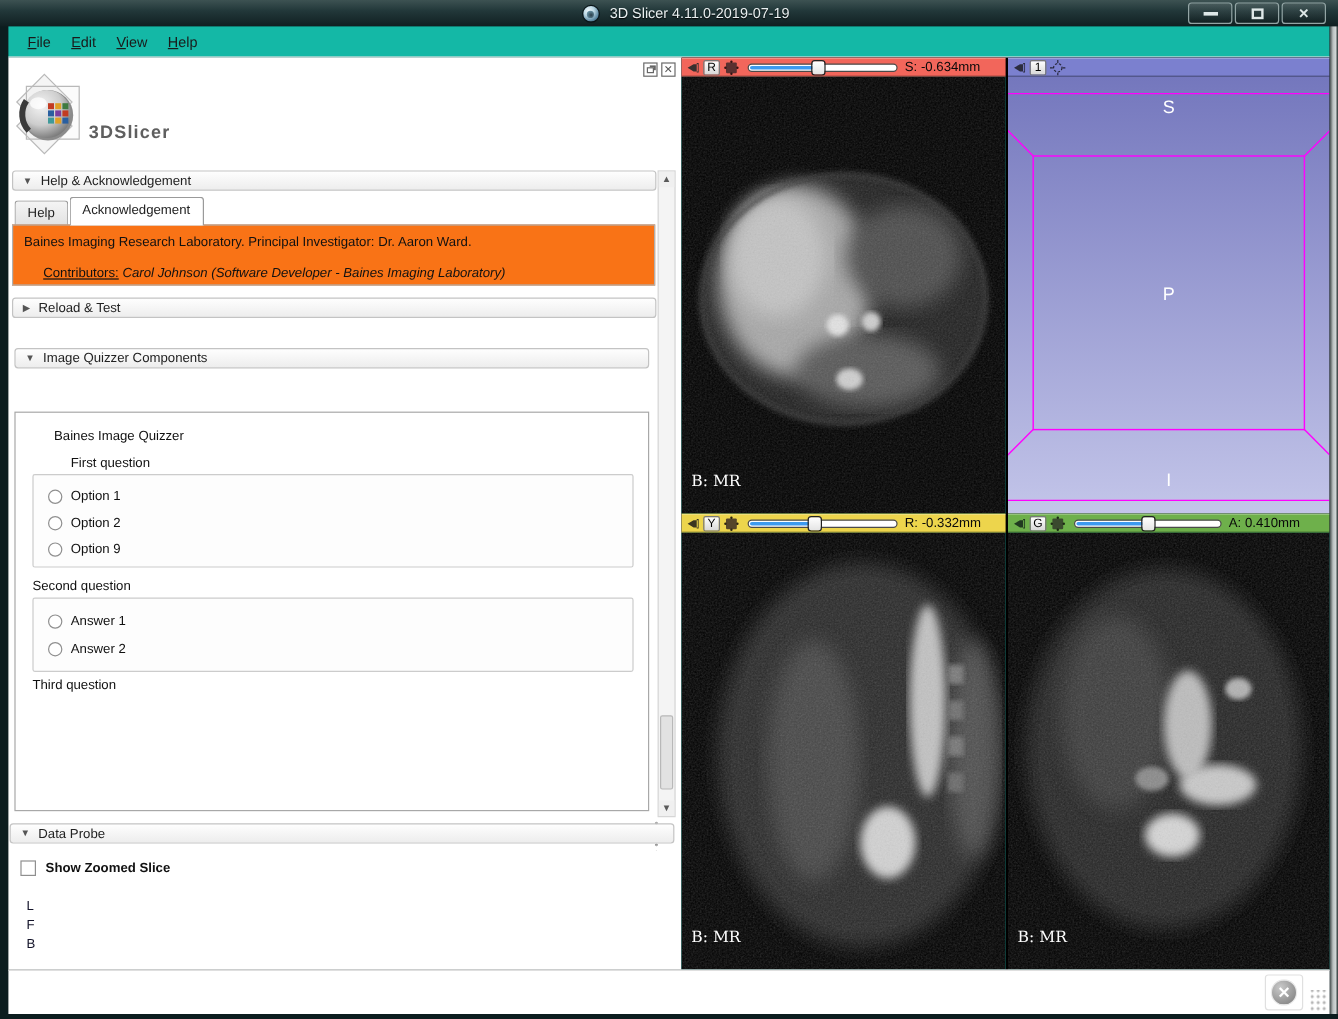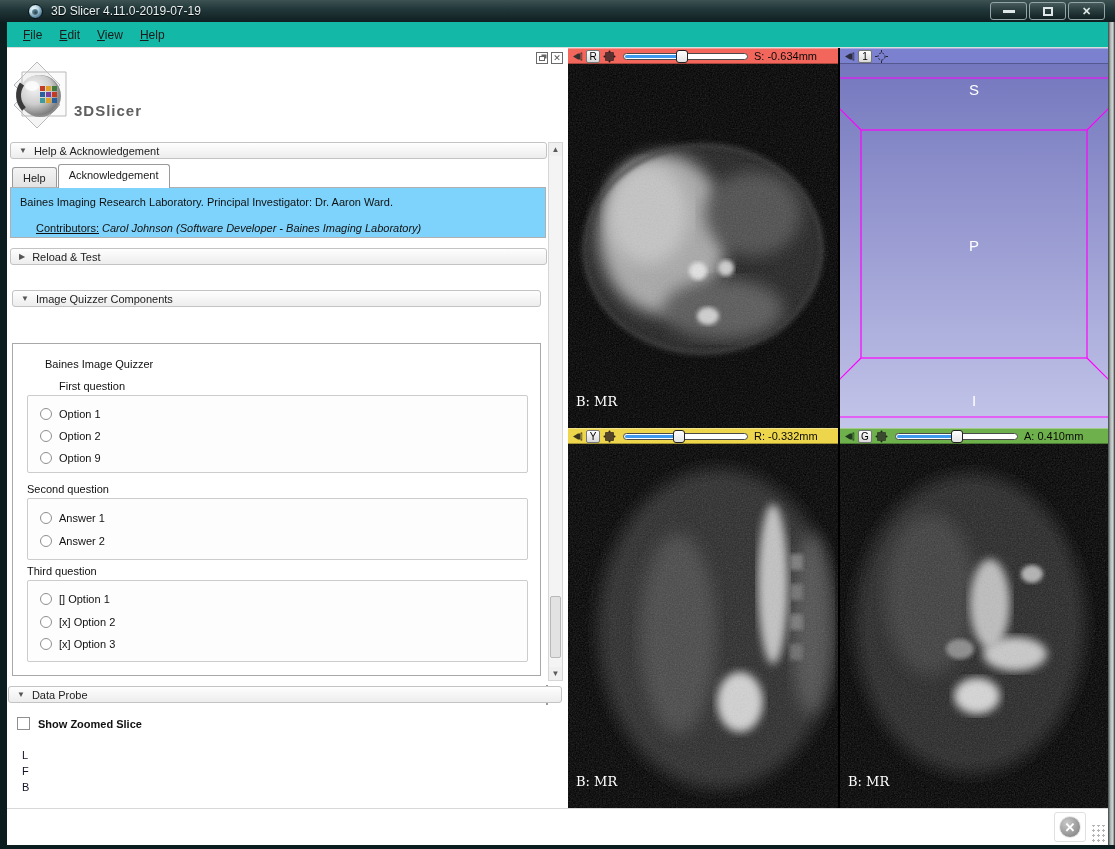--- a/index.html
+++ b/index.html
@@ -7,21 +7,21 @@
     --threed-bar:#7b80cf; --magenta:#ff00ff; --slider-fill:#3d9aef;
     --bg3d-top:#7477bd; --bg3d-bottom:#c3c5e9;
   }
   *{margin:0;padding:0;box-sizing:border-box;}
   html,body{width:1115px;height:849px;}
   body{position:relative;background:#0c1d1f;font-family:"Liberation Sans",sans-serif;overflow:hidden;}
 
   
   .titlebar{position:absolute;left:0;top:0;width:1115px;height:22px;
     background:linear-gradient(to bottom,#3d5252 0%,#22383a 40%,#101f21 100%);
-    display:flex;align-items:center;}
+    display:flex;align-items:center;justify-content:center;}
   .app-icon{width:15px;height:15px;border-radius:50%;margin-left:28px;
     background:radial-gradient(circle at 35% 30%,#eef7fb 0%,#bcd8e4 35%,#5a86a0 70%,#27414f 100%);
     border:1px solid #0a1518;position:relative;}
   .app-icon::after{content:"";position:absolute;left:3px;top:4px;width:6px;height:6px;border-radius:50%;
     background:radial-gradient(circle at 60% 60%,#2b3f4a,#7fb3c9);}
   .title-text{color:#e9f0f1;font-size:12px;margin-left:8px;text-shadow:0 1px 1px #000;}
   .win-btns{position:absolute;right:10px;top:2px;display:flex;gap:2px;}
   .win-btn{width:37px;height:18px;border:1px solid #93a5a5;border-radius:3px;
     background:linear-gradient(to bottom,rgba(255,255,255,.10),rgba(0,0,0,.12));
     display:flex;align-items:center;justify-content:center;color:#dfe8e8;font-size:11px;font-weight:bold;}
@@ -47,21 +47,21 @@
   .collapse-header{position:absolute;height:17px;border:1px solid #c3c3c3;border-radius:3px;
     background:linear-gradient(to bottom,#fefefe,#ededed);display:flex;align-items:center;font-size:11px;color:#222;}
   .collapse-header .tri{font-size:8px;color:#555;margin:0 7px 0 8px;}
 
   .tabbar{position:absolute;display:flex;align-items:flex-end;}
   .tab{border:1px solid #9a9a9a;border-bottom:none;border-radius:3px 3px 0 0;
     background:linear-gradient(to bottom,#f4f4f4,#e2e2e2);font-size:11px;color:#222;
     padding:3px 10px 4px 10px;margin-right:1px;height:21px;display:flex;align-items:center;}
   .tab.active{background:#ffffff;height:24px;position:relative;z-index:2;padding-bottom:6px;}
 
-  .ack-box{position:absolute;left:3px;top:139px;width:536px;height:51px;border:1px solid #b0b0b0;background:#7dd3fc;z-index:1;}
+  .ack-box{position:absolute;left:3px;top:139px;width:536px;height:51px;border:1px solid #b0b0b0;background:#f97316;z-index:1;}
   .ack-line1{position:absolute;left:9px;top:8px;font-size:11px;color:#111;}
   .ack-line2{position:absolute;left:9px;top:34px;font-size:11px;color:#111;}
   .ack-line2 .contrib{text-decoration:underline;margin-left:16px;}
   .ack-line2 .contrib-text{font-style:italic;}
 
   .quiz-frame{position:absolute;left:5px;top:295px;width:529px;height:333px;border:1px solid #a8a8a8;background:#fff;z-index:1;}
   .q-label{position:absolute;font-size:11px;color:#111;}
   .group-box{position:absolute;border:1px solid #ccc;border-radius:2px;background:#fdfdfd;}
   .radio-row{position:absolute;left:12px;display:flex;align-items:center;height:14px;}
   .radio{width:12px;height:12px;border:1px solid #8f8f8f;border-radius:50%;background:#fff;margin-right:7px;flex:none;}
@@ -243,34 +243,20 @@
         <span class="radio"></span>
         <span class="radio-label">Answer 1</span>
       </div>
       <div class="radio-row" style="top:35px;">
         <span class="radio"></span>
         <span class="radio-label">Answer 2</span>
       </div>
     </div>
 
     <div class="q-label" style="left:14px;top:221px;">Third question</div>
-    <div class="group-box" style="left:14px;top:236px;width:501px;height:82px;">
-      <div class="radio-row" style="top:11px;">
-        <span class="radio"></span>
-        <span class="radio-label">[] Option 1</span>
-      </div>
-      <div class="radio-row" style="top:34px;">
-        <span class="radio"></span>
-        <span class="radio-label">[x] Option 2</span>
-      </div>
-      <div class="radio-row" style="top:56px;">
-        <span class="radio"></span>
-        <span class="radio-label">[x] Option 3</span>
-      </div>
-    </div>
   </div>
 
   <div class="v-scroll">
     <div class="v-arrow" style="top:0;">▲</div>
     <div class="v-thumb"></div>
     <div class="v-arrow" style="bottom:0;">▼</div>
   </div>
   <div class="splitter-dots"></div>
 
   <div class="collapse-header" style="left:1px;top:638px;width:554px;">

